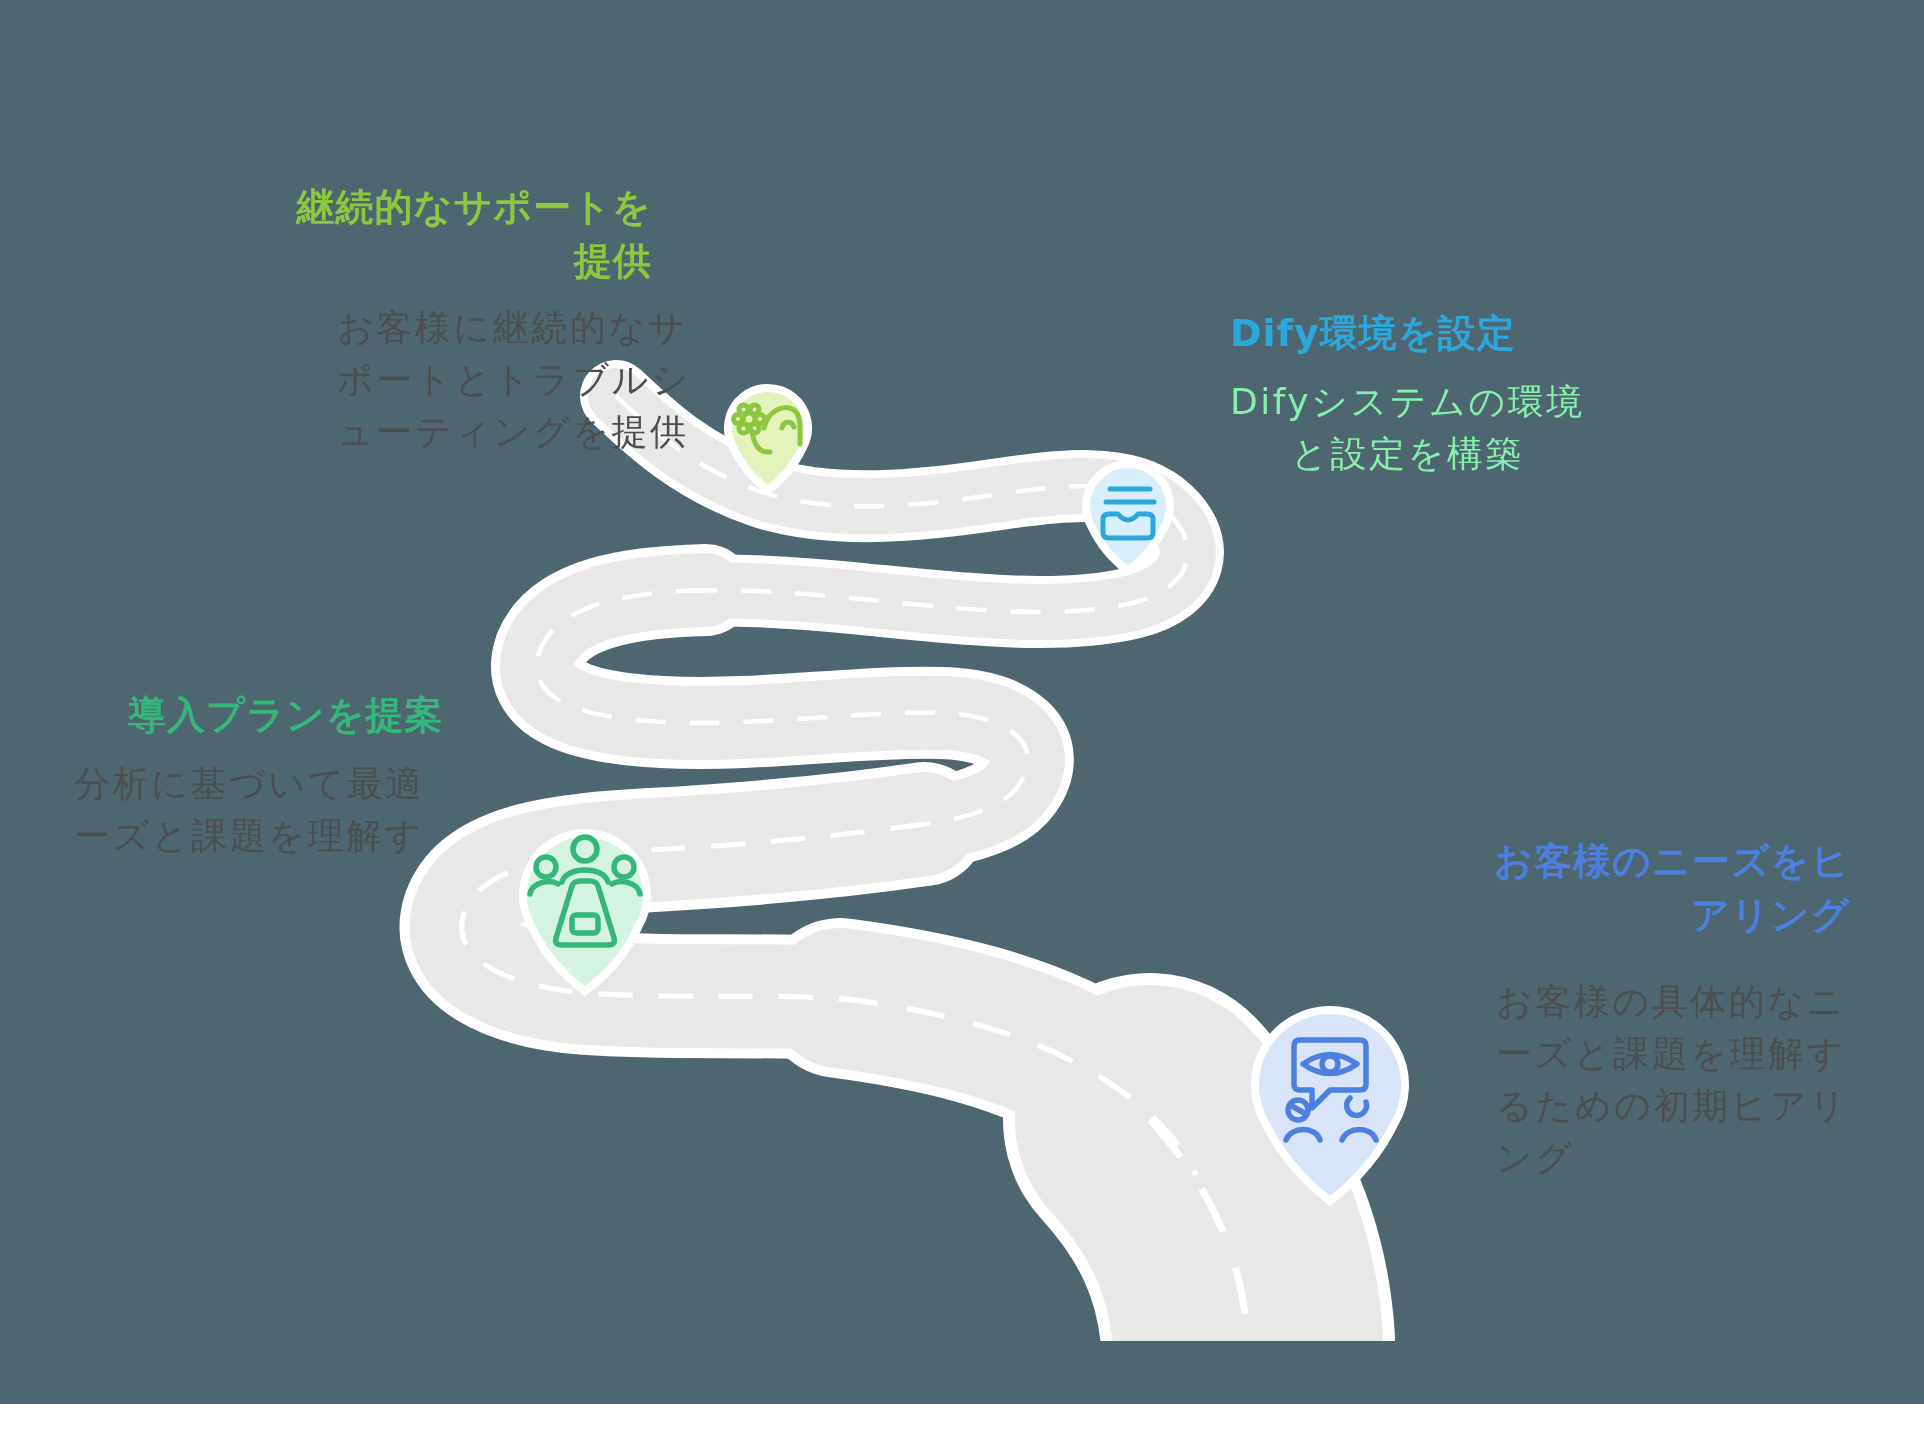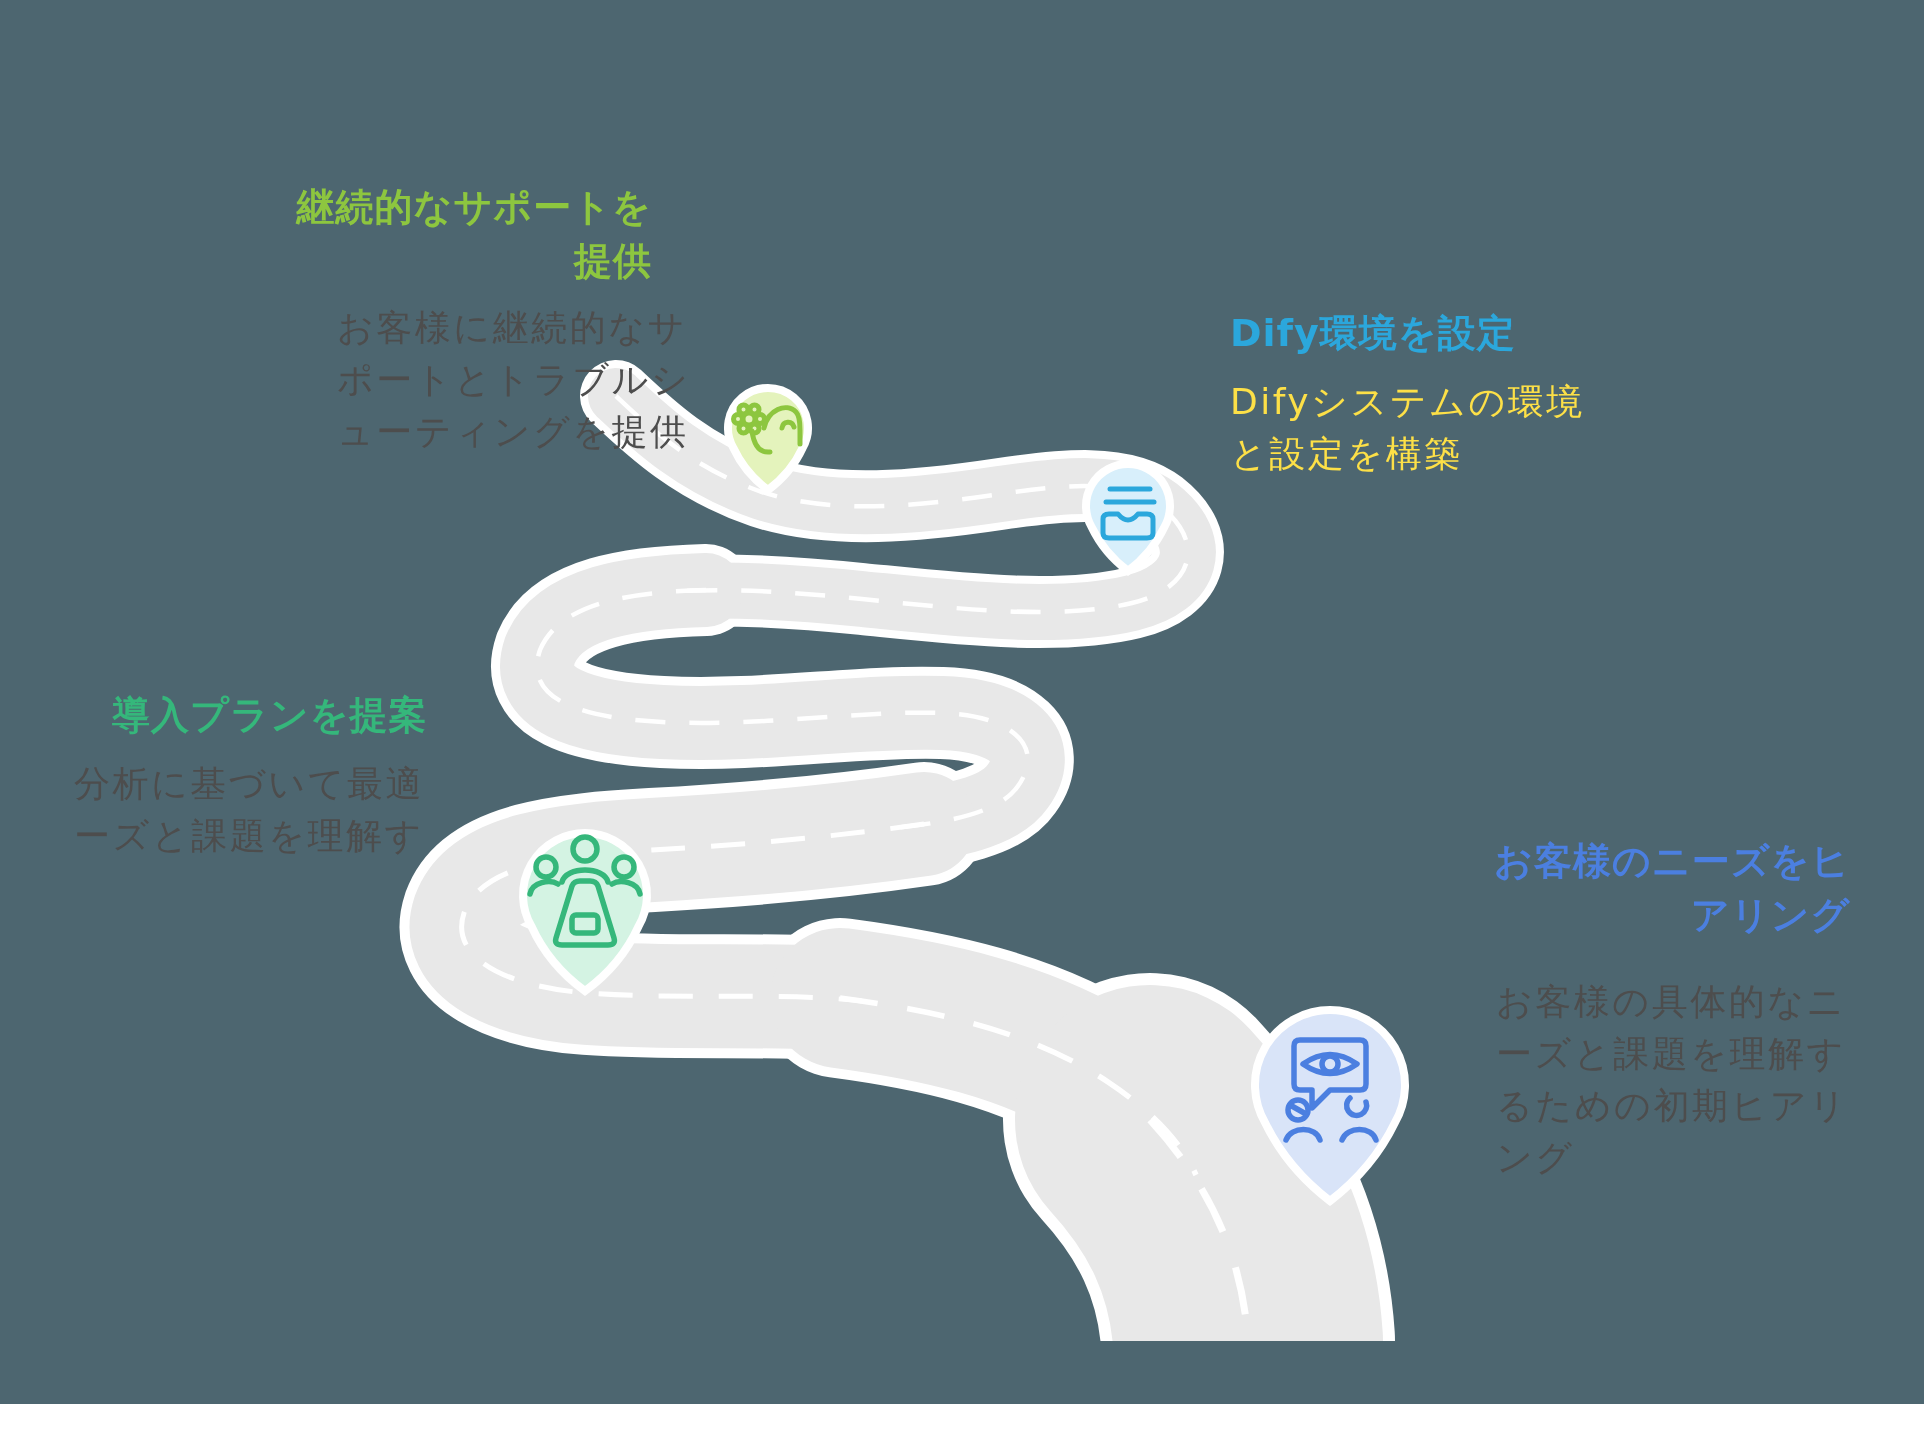--- a/index.html
+++ b/index.html
@@ -17,21 +17,21 @@
     letter-spacing:1px;white-space:pre-line;text-align:right;
   }
   .milestone-desc{
     position:absolute;font-size:36px;line-height:52px;letter-spacing:2.5px;
     white-space:pre-line;color:#4D4D4D;
   }
   .t-a{right:1272px;top:180px;text-align:right;}
   .d-a{left:313px;top:302px;margin-left:24px;}
   .t-b{left:1230px;top:306px;}
   .d-b{left:1230px;top:376px;}
-  .t-c{left:112px;top:688px;}
+  .t-c{left:128px;top:688px;}
   .d-c{left:74px;top:758px;}
   .t-d{left:1494px;top:834px;}
   .d-d{left:1496px;top:952px;margin-top:24px;}
 </style>
 </head>
 <body>
 
 <div class="canvas" style="background: rgb(77, 102, 112);">
 
   <svg width="1924" height="1441" viewBox="0 0 1924 1441">
@@ -119,21 +119,21 @@
     </g>
   </svg>
 
   <div class="milestone-title t-a" style="color: rgb(141, 198, 63);">継続的なサポートを
 提供</div>
   <div class="milestone-desc d-a" style="color: rgb(77, 77, 77);">お客様に継続的なサ
 ポートとトラブルシ
 ューティングを提供</div>
 
   <div class="milestone-title t-b" style="color: rgb(43, 167, 220);">Dify環境を設定</div>
-  <div class="milestone-desc d-b" style="color: #fde047;">Difyシステムの環境
+  <div class="milestone-desc d-b" style="color: #86efac; text-align: center;">Difyシステムの環境
 と設定を構築</div>
 
   <div class="milestone-title t-c" style="color: rgb(53, 183, 123);">導入プランを提案</div>
   <div class="milestone-desc d-c" style="color: rgb(77, 77, 77);">分析に基づいて最適
 ーズと課題を理解す</div>
 
   <div class="milestone-title t-d" style="color: rgb(75, 127, 224);">お客様のニーズをヒ
 アリング</div>
   <div class="milestone-desc d-d" style="color: rgb(77, 77, 77);">お客様の具体的なニ
 ーズと課題を理解す

